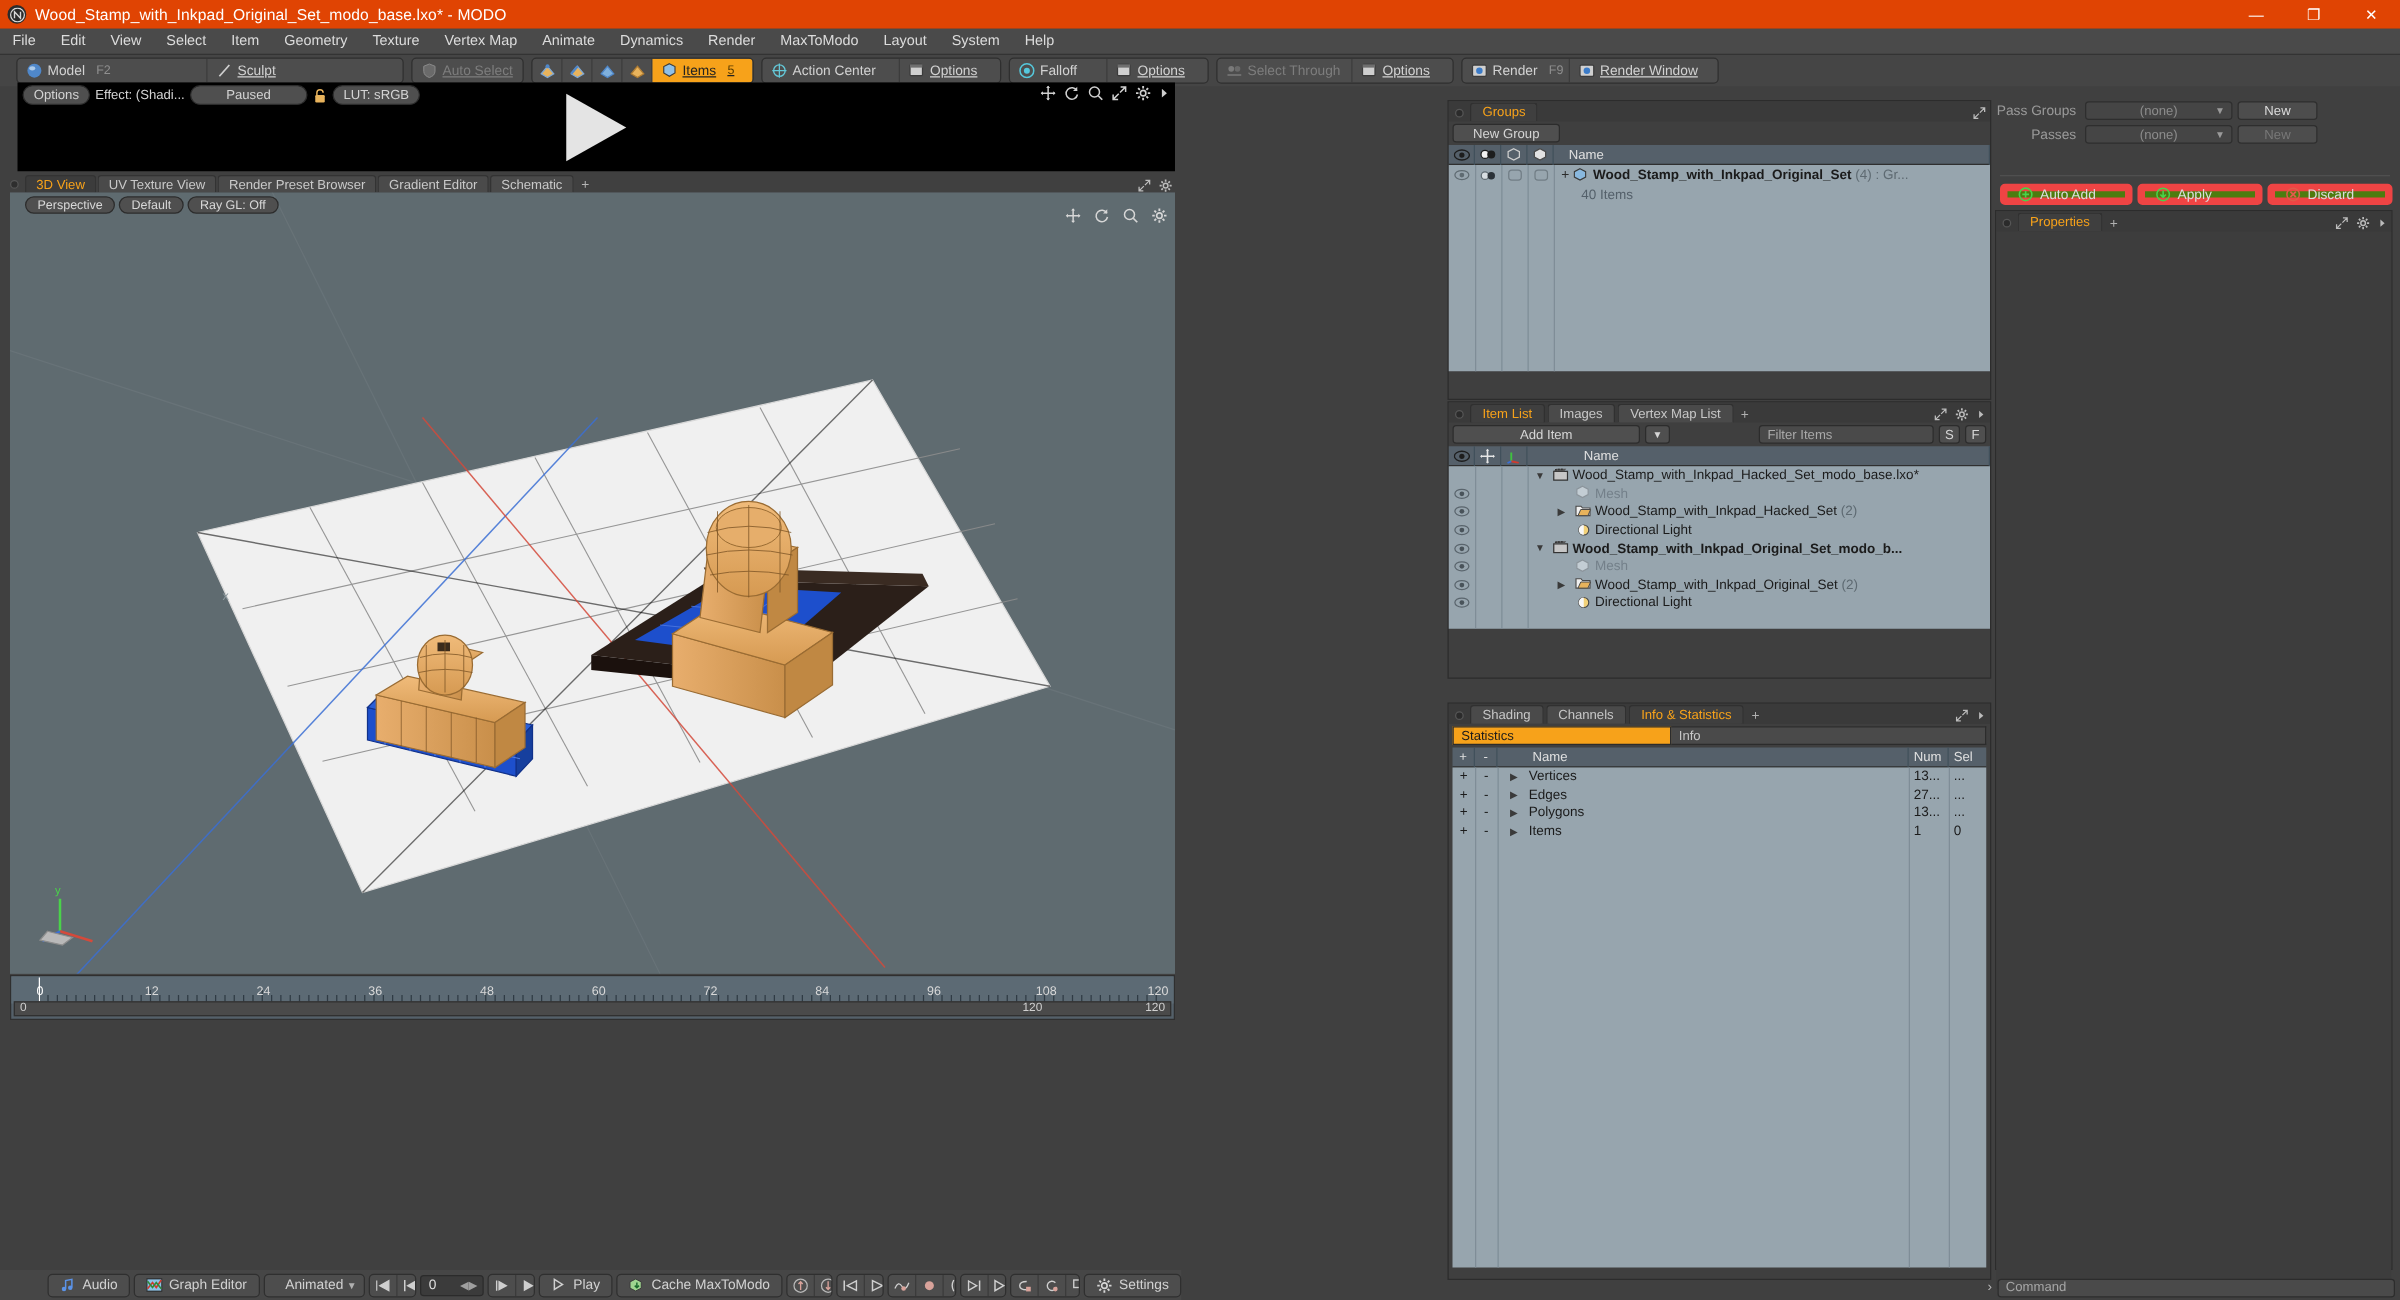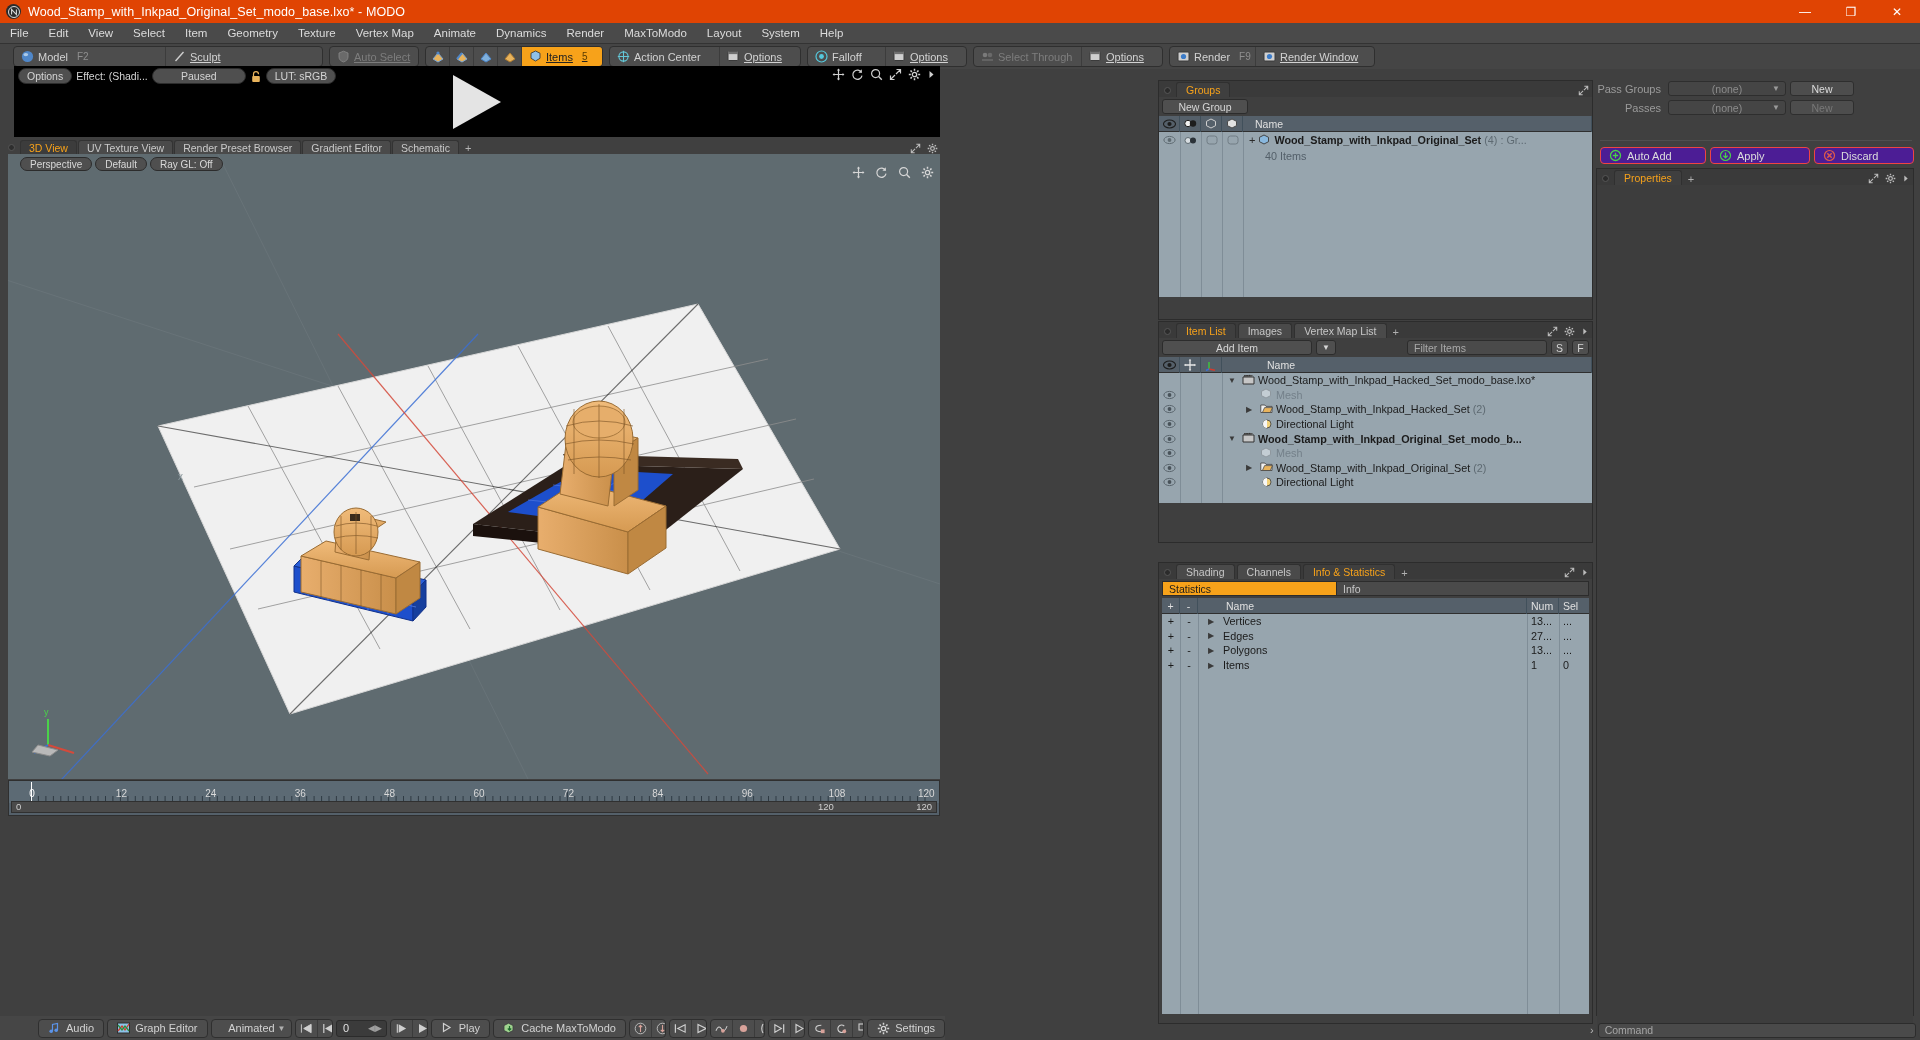--- a/index.html
+++ b/index.html
@@ -230,21 +230,21 @@
     display:flex; align-items:center; justify-content:center; position:relative;
   }
   .propselect .car { position:absolute; right:5px; color:#9a9a9a; font-size:8px; }
   .propnew {
     width:64px; height:15px; background:#4d4d4d; border:1px solid #2e2e2e;
     border-radius:3px; color:#dcdcdc; font-size:10.5px;
     display:flex; align-items:center; justify-content:center; margin-left:4px;
   }
   .propnew.dim { color:#787878; }
   .actbtn {
-    height:17px; background:#4c1d95; border:1px solid #ef4444; border-radius:4px;
+    height:17px; background:#4d7c0f; border:6px solid #ef4444; border-radius:4px;
     display:flex; align-items:center; gap:5px; padding:0 8px; color:#dcdcdc; font-size:11px;
   }
   .cmdbar {
     position:absolute; left:1590px; top:1022px; width:326px; height:16px;
     display:flex; align-items:center; gap:4px;
   }
   .cmdfield {
     flex:1; height:15px; background:#4a4a4a; border:1px solid #2c2c2c;
     border-radius:3px; color:#a6a6a6; font-size:10.5px; display:flex;
     align-items:center; padding-left:6px;

